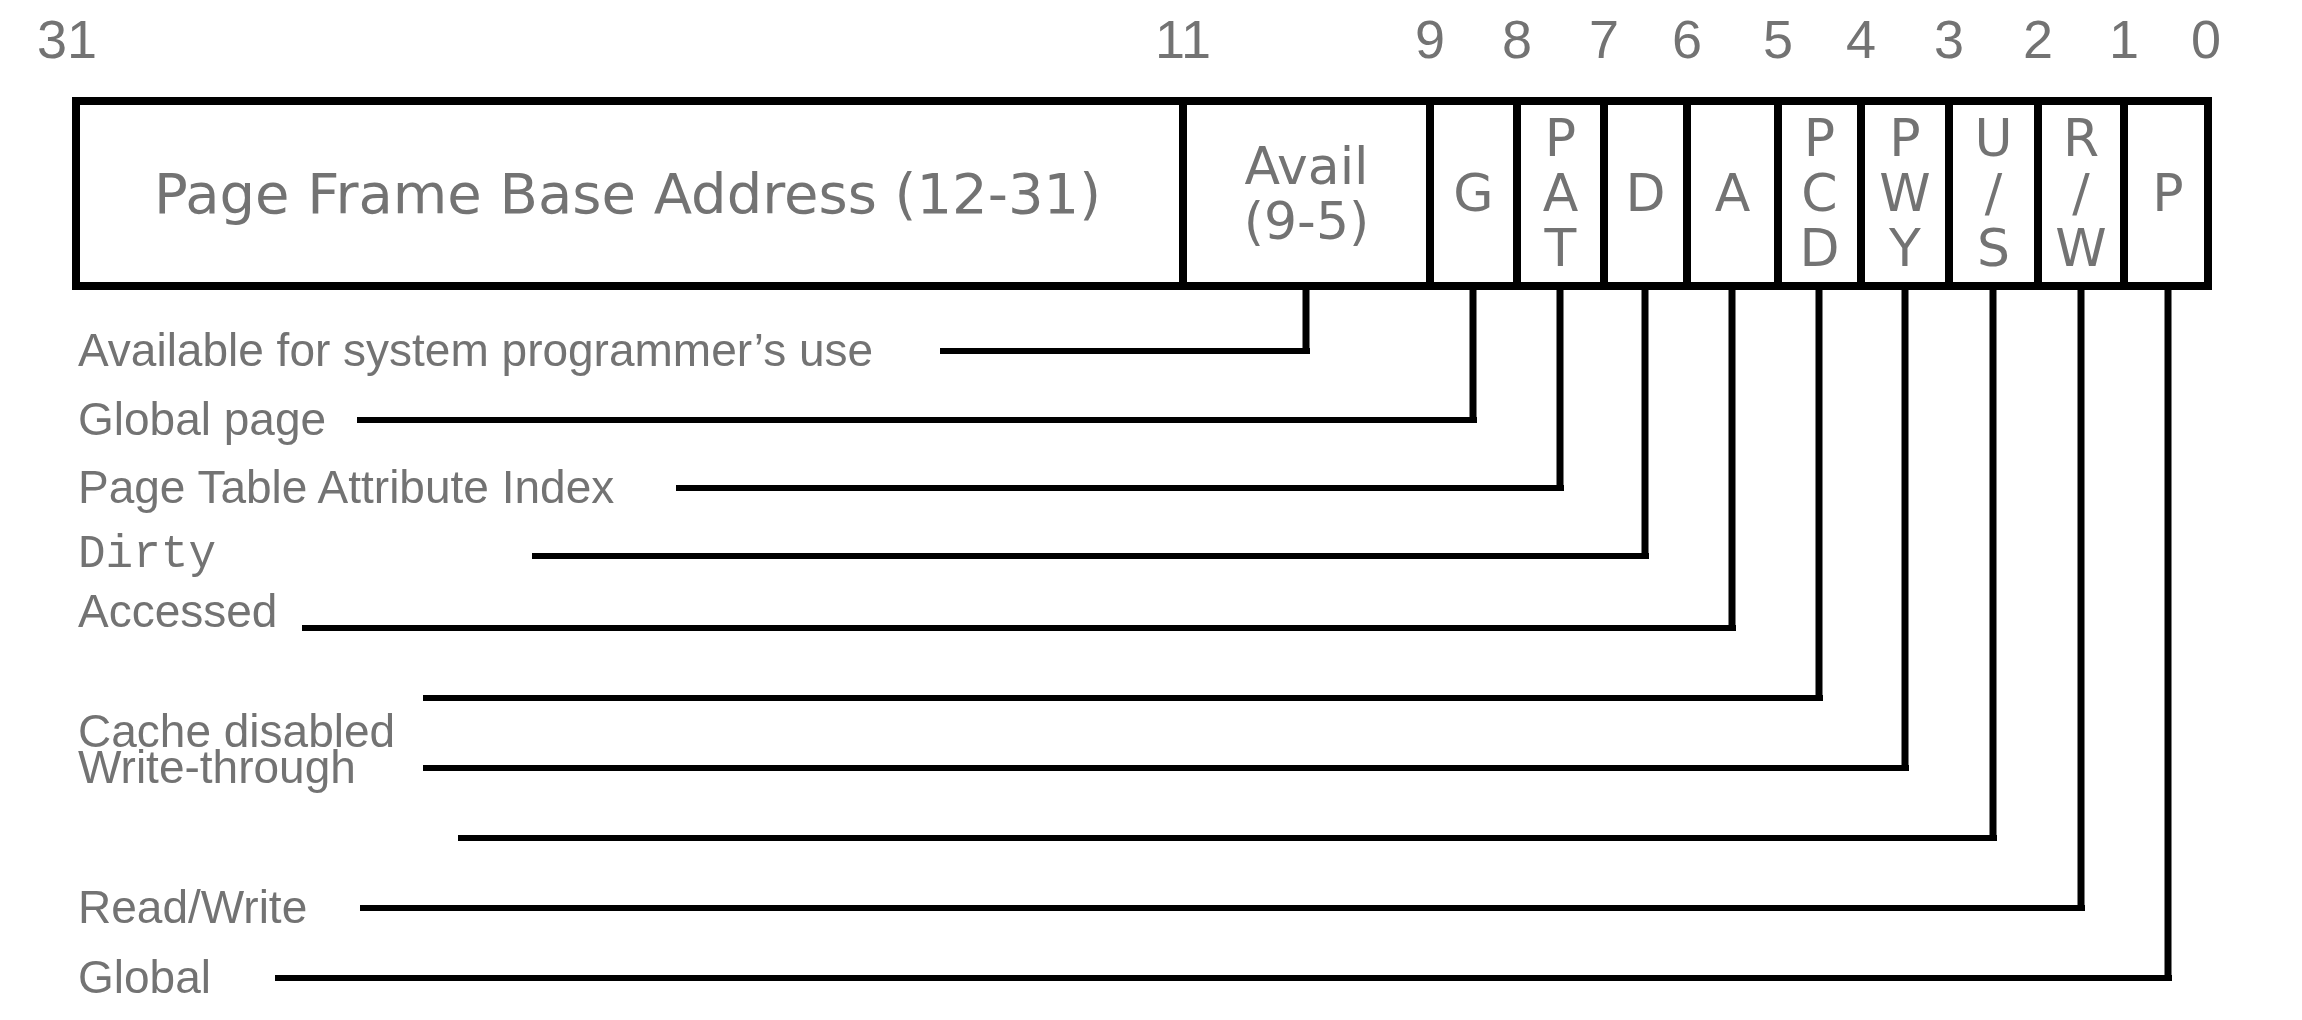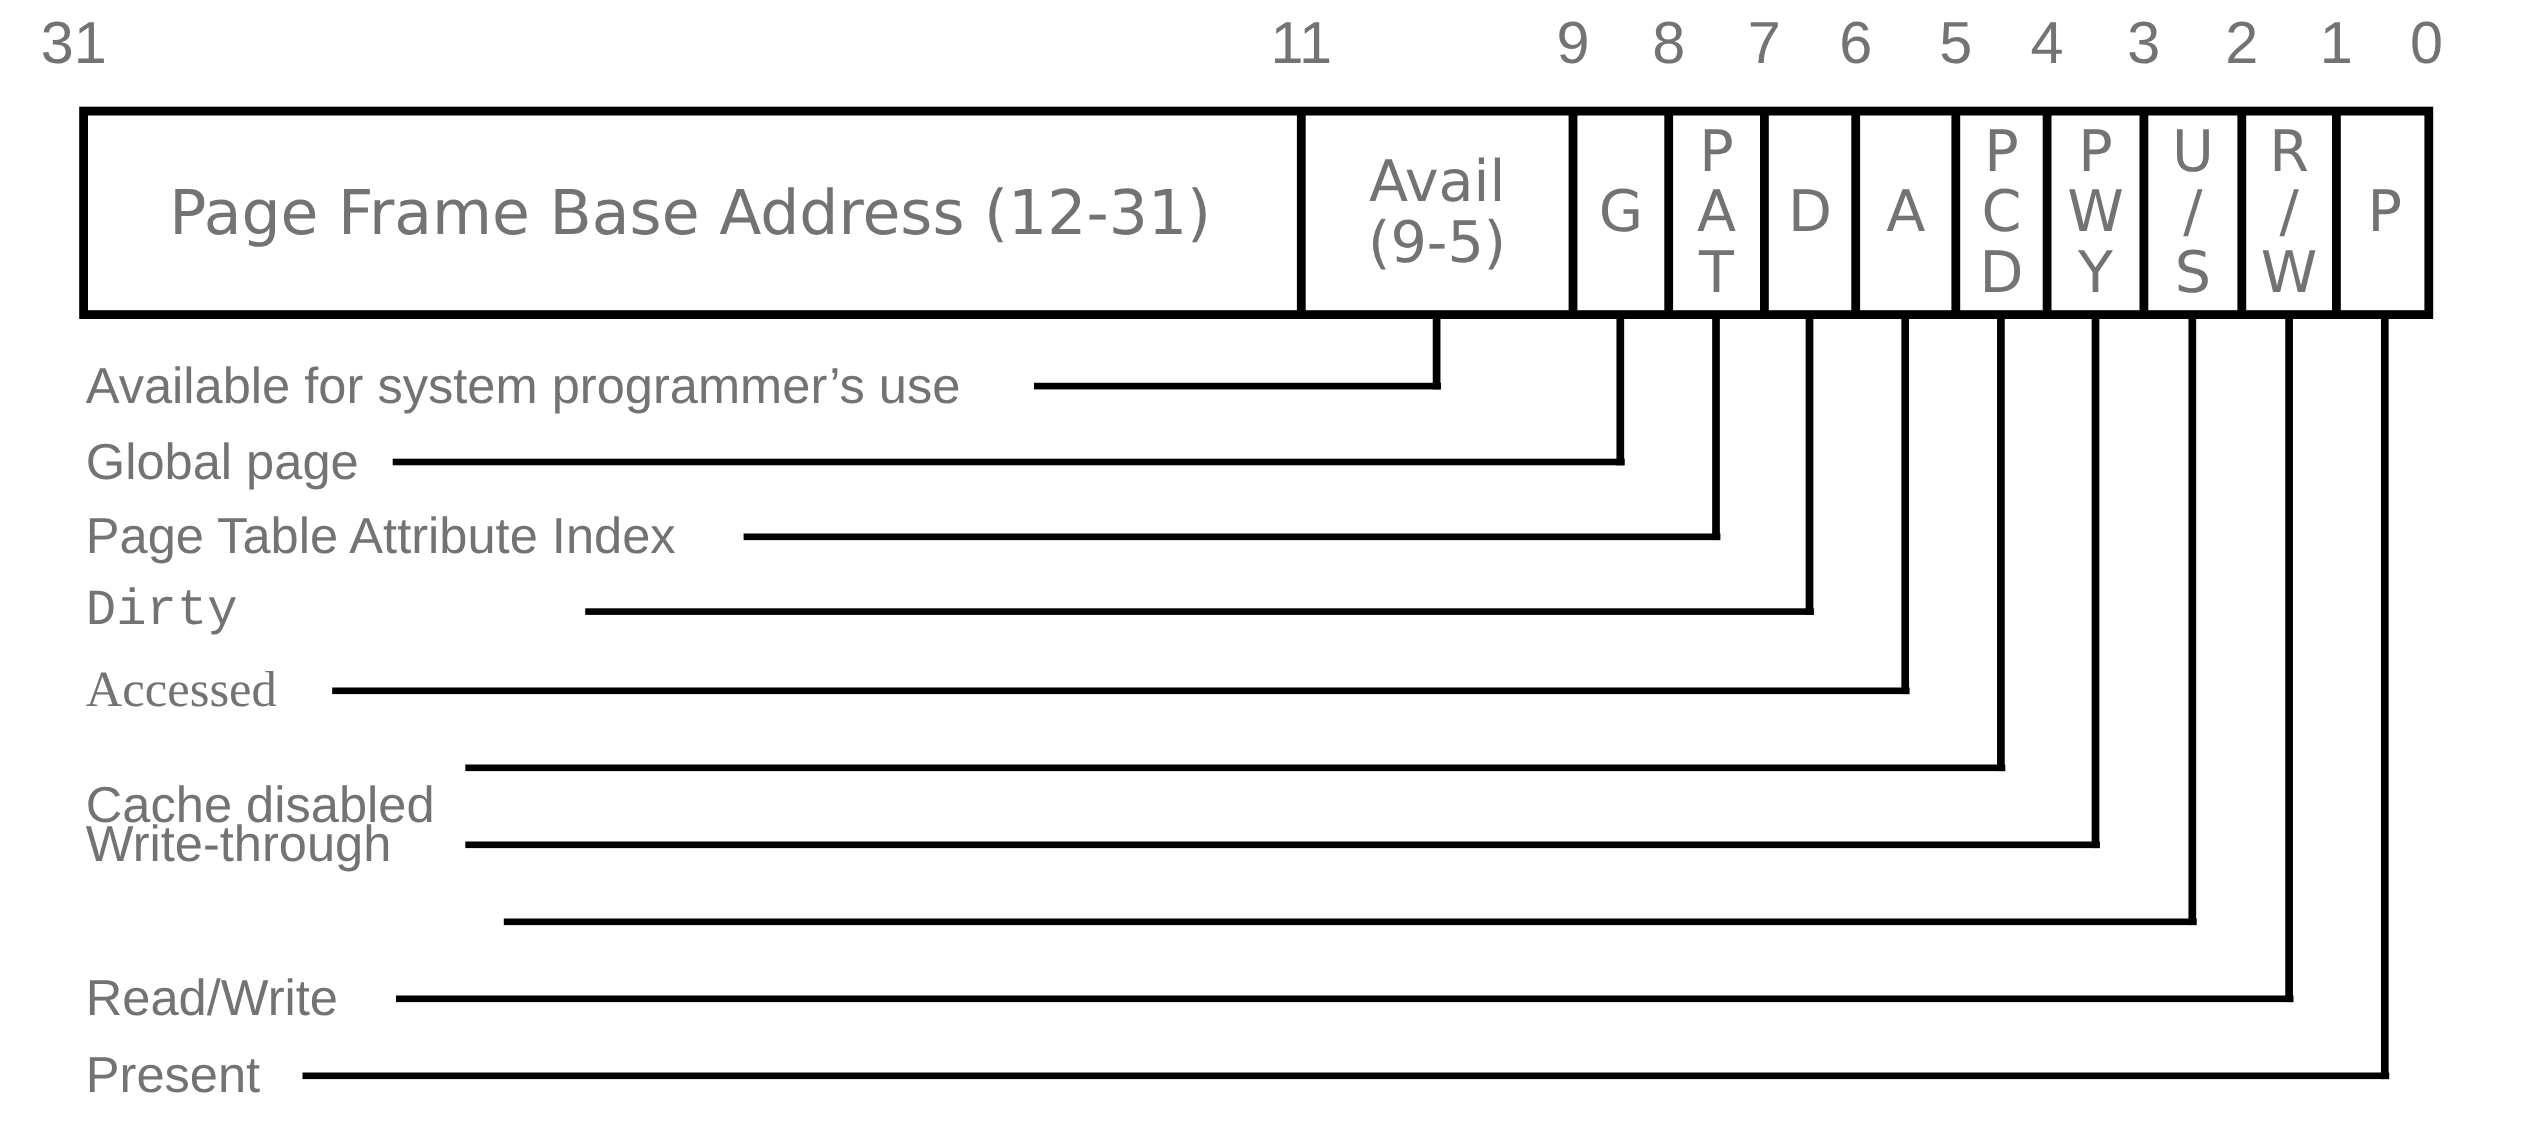--- a/index.html
+++ b/index.html
@@ -121,30 +121,30 @@
     <div class="abs vline" style="left: 1306px; top: 286px; height: 68px;"></div>
     <div class="abs legend-label" style="top: 420px;">Global page</div>
     <div class="abs hline" style="left: 357px; top: 417px; width: 1120px;"></div>
     <div class="abs vline" style="left: 1473px; top: 286px; height: 137px;"></div>
     <div class="abs legend-label" style="top: 488px;">Page Table Attribute Index</div>
     <div class="abs hline" style="left: 676px; top: 485px; width: 888px;"></div>
     <div class="abs vline" style="left: 1560px; top: 286px; height: 205px;"></div>
     <div class="abs legend-label" style="top: 556px; font-family: Liberation Mono, monospace;">Dirty</div>
     <div class="abs hline" style="left: 532px; top: 553px; width: 1117px;"></div>
     <div class="abs vline" style="left: 1645px; top: 286px; height: 273px;"></div>
-    <div class="abs legend-label" style="top: 628px; font-family: Liberation Serif, serif;">Accessed</div>
+    <div class="abs legend-label" style="top: 612px;">Accessed</div>
     <div class="abs hline" style="left: 302px; top: 625px; width: 1434px;"></div>
     <div class="abs vline" style="left: 1732px; top: 286px; height: 345px;"></div>
     <div class="abs legend-label" style="top: 698px; margin-top: 34px;">Cache disabled</div>
     <div class="abs hline" style="left: 423px; top: 695px; width: 1400px;"></div>
     <div class="abs vline" style="left: 1819px; top: 286px; height: 415px;"></div>
     <div class="abs legend-label" style="top: 768px;">Write-through</div>
     <div class="abs hline" style="left: 423px; top: 765px; width: 1486px;"></div>
     <div class="abs vline" style="left: 1905px; top: 286px; height: 485px;"></div>
     <div class="abs hline" style="left: 458px; top: 835px; width: 1539px;"></div>
     <div class="abs vline" style="left: 1993px; top: 286px; height: 555px;"></div>
     <div class="abs legend-label" style="top: 908px;">Read/Write</div>
     <div class="abs hline" style="left: 360px; top: 905px; width: 1725px;"></div>
     <div class="abs vline" style="left: 2081px; top: 286px; height: 625px;"></div>
-    <div class="abs legend-label" style="top: 978px;">Present</div>
+    <div class="abs legend-label" style="top: 978px;">Global</div>
     <div class="abs hline" style="left: 275px; top: 975px; width: 1897px;"></div>
     <div class="abs vline" style="left: 2168px; top: 286px; height: 695px;"></div>
   </div>
 
 </body></html>

